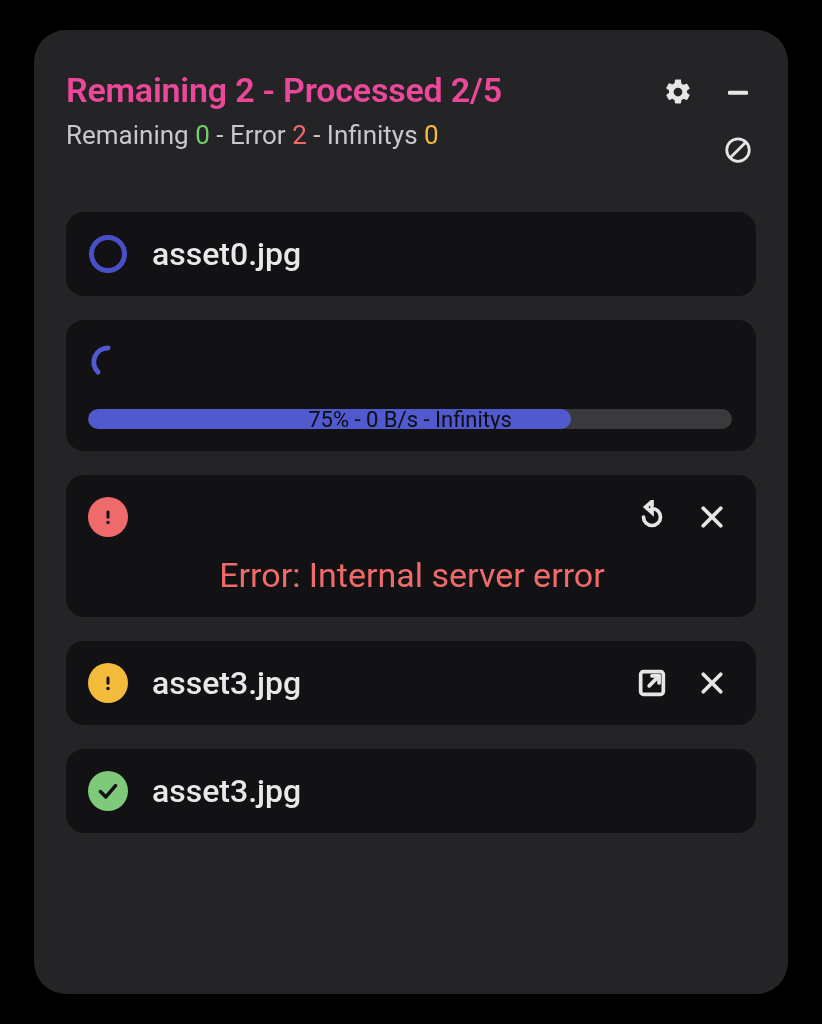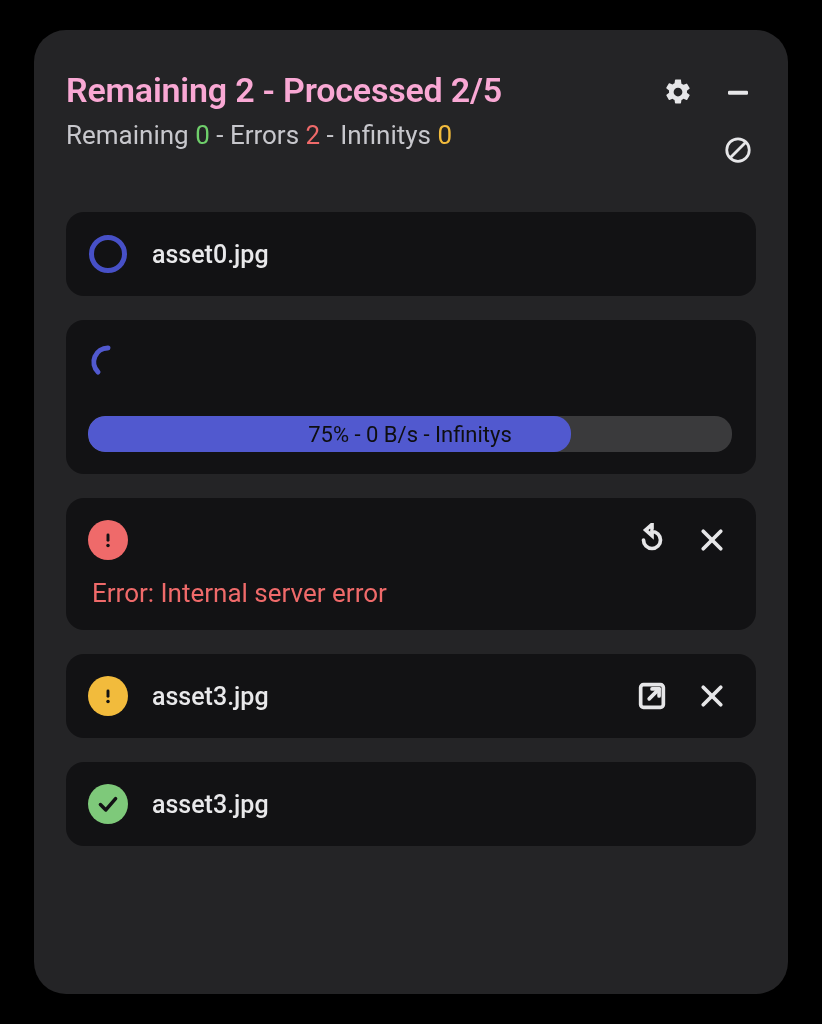--- a/index.html
+++ b/index.html
@@ -38,21 +38,21 @@
   .hdr {
     display: flex;
     align-items: flex-start;
     justify-content: space-between;
   }
   .hdr-left { display: flex; flex-direction: column; gap: 10px; }
   .title-line {
     font-size: 34px;
     font-weight: 600;
     letter-spacing: -0.2px;
-    color: #f9a8d4;
+    color: #ec4899;
   }
   .sub-line { font-size: 26px; color: var(--muted); }
   .sub-line .num-green { color: var(--green); }
   .sub-line .num-red { color: var(--red); }
   .sub-line .num-yellow { color: var(--yellow); }
   .hdr-right {
     display: flex; flex-direction: column; align-items: flex-end; gap: 22px;
     padding-top: 4px;
   }
   .hdr-icons-top { display: flex; align-items: center; gap: 24px; }
@@ -66,44 +66,44 @@
   .row {
     background: var(--bg-row);
     border-radius: 18px;
     padding: 22px 24px 22px 22px;
     display: flex; flex-direction: column; gap: 18px;
   }
   .row-main {
     display: flex; align-items: center; gap: 24px;
   }
   .status { width: 40px; height: 40px; display:flex; align-items:center; justify-content:center; flex:none; }
-  .fname { font-size: 25px; font-weight: 500; color: var(--text); }
+  .fname { font-size: 32px; font-weight: 500; color: var(--text); }
   .row-actions { margin-left:auto; display:flex; align-items:center; gap: 20px; }
   .row-actions .icon-btn { width: 40px; height: 40px; }
   
   .progress {
     position: relative;
-    height: 36px;
+    height: 20px;
     border-radius: 17px;
     background: var(--progress-track);
     overflow: hidden;
-    margin-top: 16px;
+    margin-top: 9px;
   }
   .progress-fill {
     position: absolute; left: 0; top: 0; bottom: 0;
     background: var(--progress-fill);
     border-radius: 17px;
   }
   .progress-label {
     position: absolute; inset: 0;
     display: flex; align-items: center; justify-content: center;
     font-size: 22px; color: #0e0e10;
   }
   
-  .err-text { font-size: 26px; color: var(--red); padding-left: 4px; }
+  .err-text { font-size: 34px; color: var(--red); padding-left: 4px; text-align: center; }
   
   .badge {
     width: 40px; height: 40px; border-radius: 50%;
     display:flex; align-items:center; justify-content:center;
     flex:none;
   }
   .badge svg { display:block; }
   .badge-red { background: var(--red); }
   .badge-yellow { background: var(--yellow); }
   .badge-green { background: #7ec97a; }
@@ -115,21 +115,21 @@
 </style>
 </head>
 <body>
 
 <div class="panel">
 
   <div class="hdr">
     <div class="hdr-left">
       <div class="title-line">Remaining 2 - Processed 2/5</div>
       <div class="sub-line">
-        <span>Remaining </span><span class="num-green">0</span><span> - Errors </span><span class="num-red">2</span><span> - Infinitys </span><span class="num-yellow">0</span>
+        <span>Remaining </span><span class="num-green">0</span><span> - Error </span><span class="num-red">2</span><span> - Infinitys </span><span class="num-yellow">0</span>
       </div>
     </div>
     <div class="hdr-right">
       <div class="hdr-icons-top">
         <span class="icon-btn">
           <svg width="30" height="30" viewBox="0 0 24 24" fill="currentColor">
               <path d="M19.14 12.94a7.14 7.14 0 0 0 .05-.94 7.14 7.14 0 0 0-.05-.94l2.03-1.58a.5.5 0 0 0 .12-.64l-1.92-3.32a.5.5 0 0 0-.6-.22l-2.39.96a7.03 7.03 0 0 0-1.62-.94l-.36-2.54A.5.5 0 0 0 13.9 2h-3.8a.5.5 0 0 0-.5.42l-.36 2.54c-.58.24-1.12.55-1.62.94l-2.39-.96a.5.5 0 0 0-.6.22L2.71 8.48a.5.5 0 0 0 .12.64l2.03 1.58c-.03.31-.05.63-.05.94s.02.63.05.94L2.83 14.16a.5.5 0 0 0-.12.64l1.92 3.32c.13.23.4.32.6.22l2.39-.96c.5.39 1.04.7 1.62.94l.36 2.54c.04.24.25.42.5.42h3.8c.25 0 .46-.18.5-.42l.36-2.54c.58-.24 1.12-.55 1.62-.94l2.39.96c.2.1.47.01.6-.22l1.92-3.32a.5.5 0 0 0-.12-.64l-2.03-1.58zM12 15.5A3.5 3.5 0 1 1 12 8.5a3.5 3.5 0 0 1 0 7z"></path>
             </svg>
         </span>
         <span class="icon-btn">

